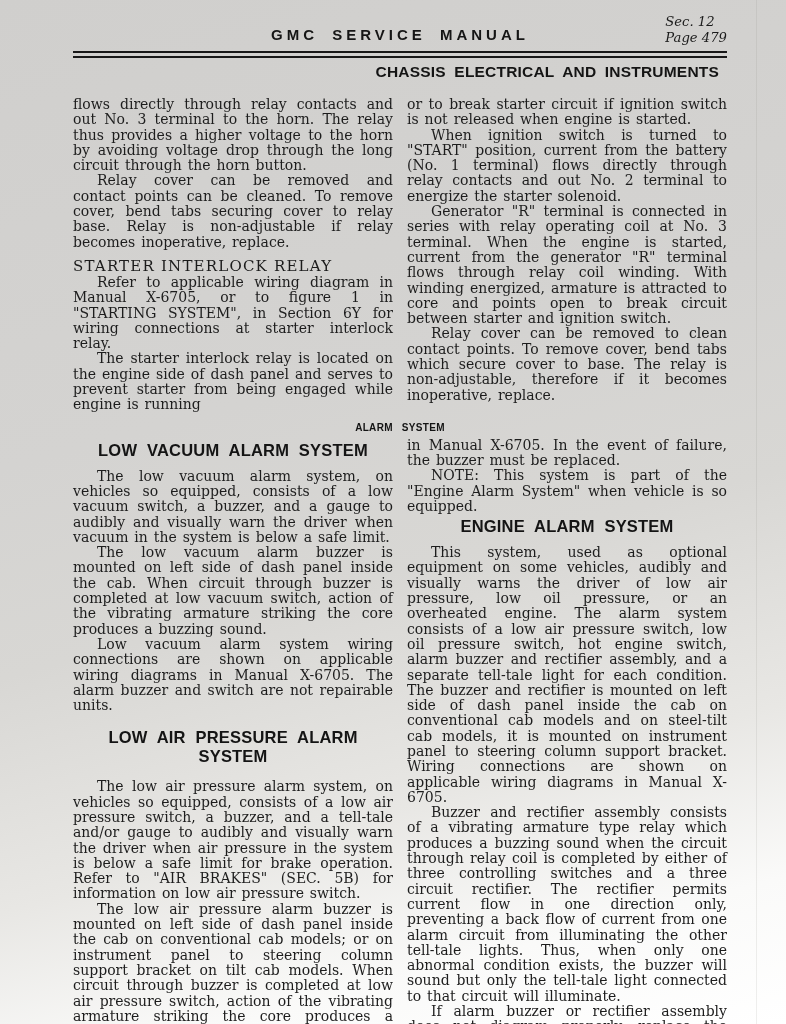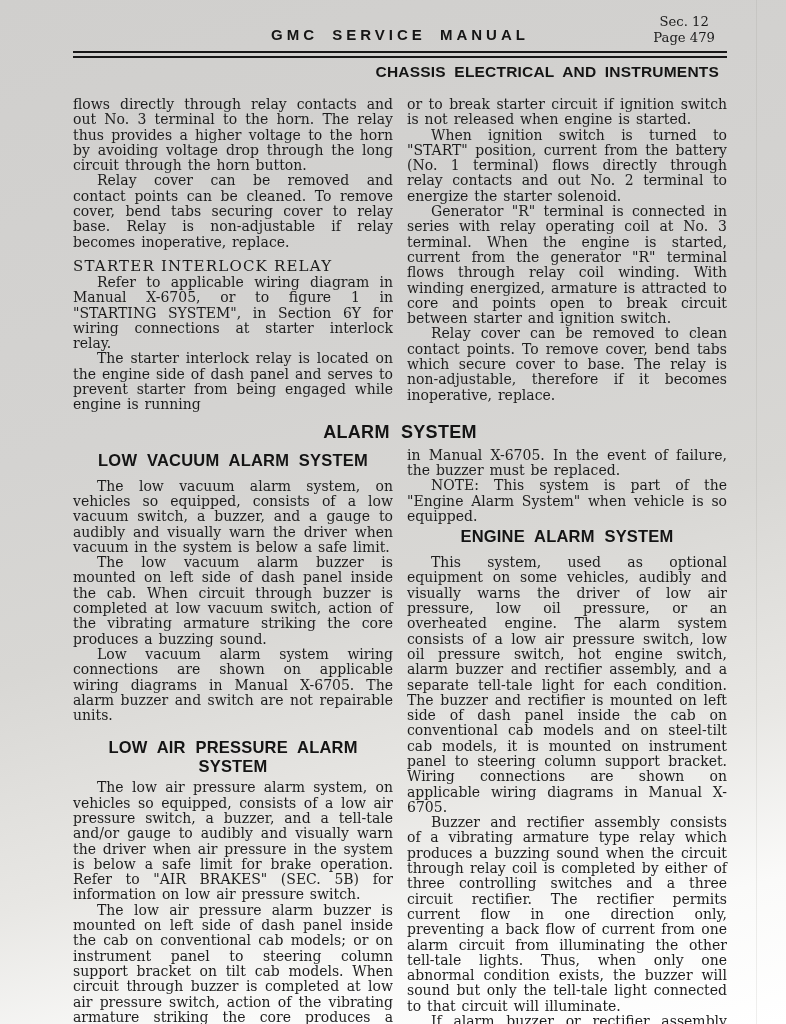--- a/index.html
+++ b/index.html
@@ -28,24 +28,25 @@
   .masthead{position:relative;height:28px;}
   .masthead-title{
     position:absolute;left:0;right:0;top:6px;
     text-align:center;
     font-family:"Liberation Sans", sans-serif;
     font-weight:bold;font-size:15px;
     letter-spacing:4px;word-spacing:6px;
     color:#151515;
   }
   .masthead-right{
-    position:absolute;right:12px;top:-6px;
-    text-align:center;
+    position:absolute;right:0;top:-6px;
+    text-align:left;
     font-size:13.2px;line-height:16px;
     color:#1b1b1b;
+    font-style:italic;
   }
   .double-rule{
     margin-top:3px;
     height:3px;
     border-top:2px solid #181818;
     border-bottom:2px solid #181818;
   }
   .chapter{
     margin-top:5px;
     text-align:right;
@@ -71,33 +72,33 @@
   .subhead-serif{
     margin:7px 0 0 0;
     font-size:15px;
     letter-spacing:1.2px;
     color:#1b1b1b;
   }
   .h-section{
     margin:9px 0 5px 0;
     text-align:center;
     font-family:"Liberation Sans", sans-serif;
-    font-weight:bold;font-size:18px;
+    font-weight:bold;font-size:10px;
     letter-spacing:.3px;word-spacing:6px;
     color:#141414;
   }
   .h-col{
     margin:3px 0 9px 0;
     text-align:center;
     font-family:"Liberation Sans", sans-serif;
     font-weight:bold;font-size:16.5px;
     letter-spacing:.2px;word-spacing:5px;
     color:#141414;
   }
-  .h-col.mid{margin-top:15px;margin-bottom:4px;}
+  .h-col.mid{margin-top:15px;margin-bottom:13px;}
 </style>
 </head>
 <body>
 
 <div class="page">
   <div class="scan-edge"></div>
   <div class="content">
 
     <div class="masthead">
       <div class="masthead-title">GMC SERVICE MANUAL</div>

